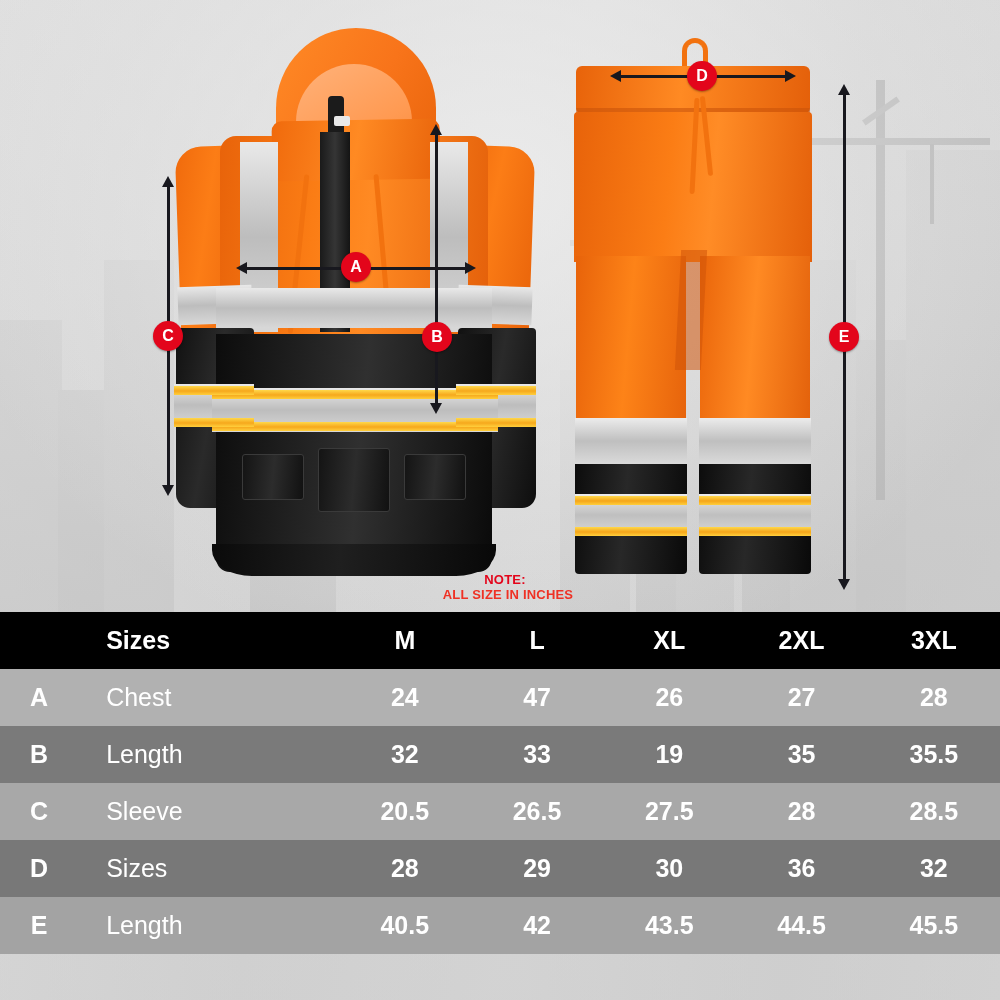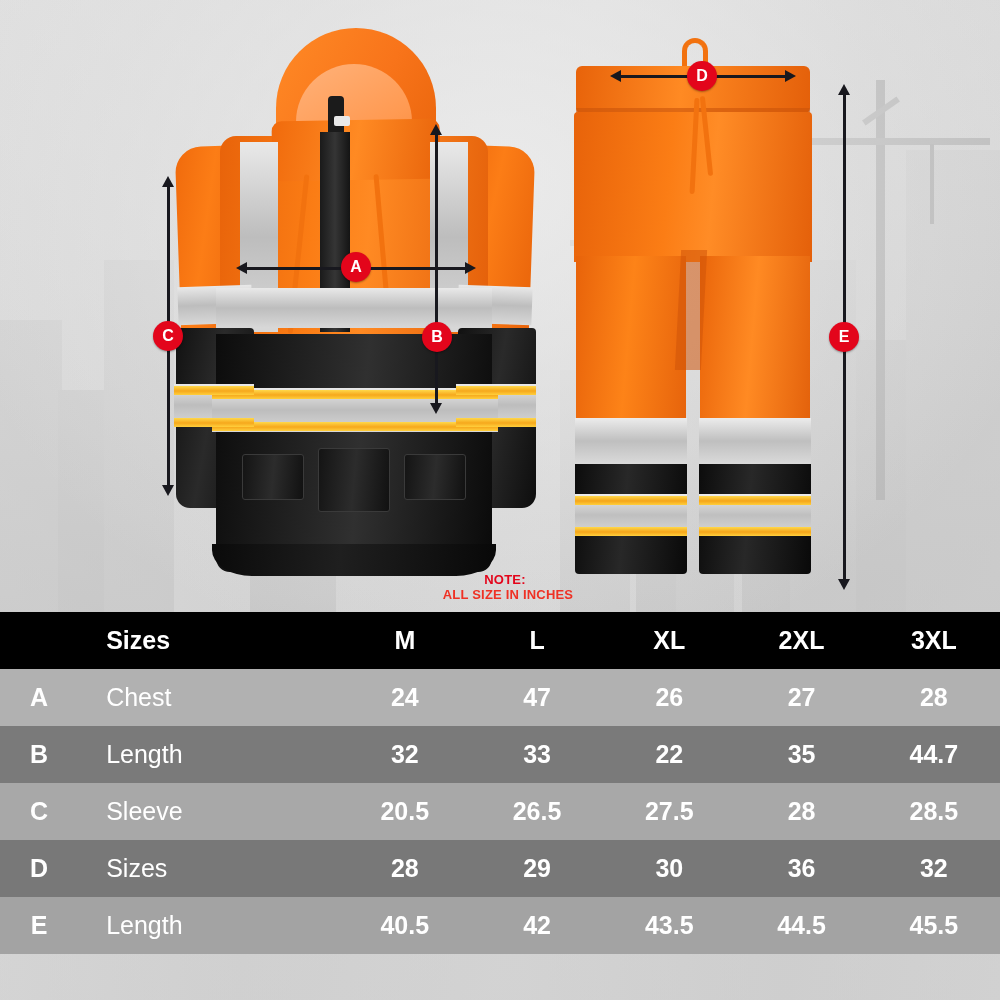--- a/index.html
+++ b/index.html
@@ -366,23 +366,23 @@
         <td class="c-sz">47</td>
         <td class="c-sz">26</td>
         <td class="c-sz">27</td>
         <td class="c-sz">28</td>
       </tr>
       <tr class="r1">
         <td class="c-code">B</td>
         <td class="c-name">Length</td>
         <td class="c-sz">32</td>
         <td class="c-sz">33</td>
-        <td class="c-sz">22</td>
+        <td class="c-sz">19</td>
         <td class="c-sz">35</td>
-        <td class="c-sz">44.7</td>
+        <td class="c-sz">35.5</td>
       </tr>
       <tr class="r2">
         <td class="c-code">C</td>
         <td class="c-name">Sleeve</td>
         <td class="c-sz">20.5</td>
         <td class="c-sz">26.5</td>
         <td class="c-sz">27.5</td>
         <td class="c-sz">28</td>
         <td class="c-sz">28.5</td>
       </tr>

